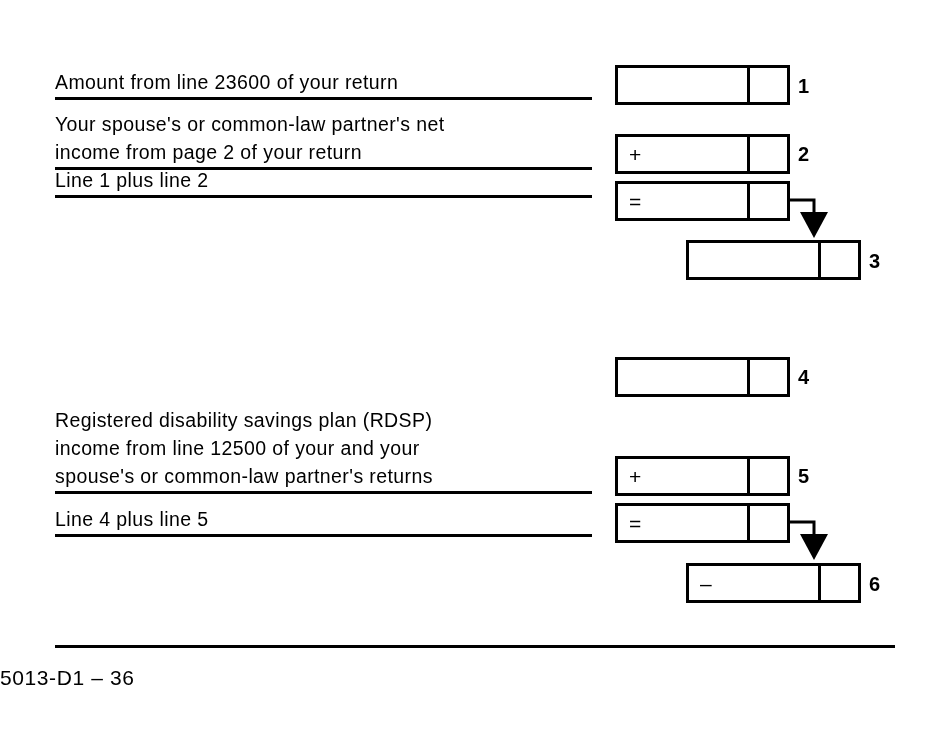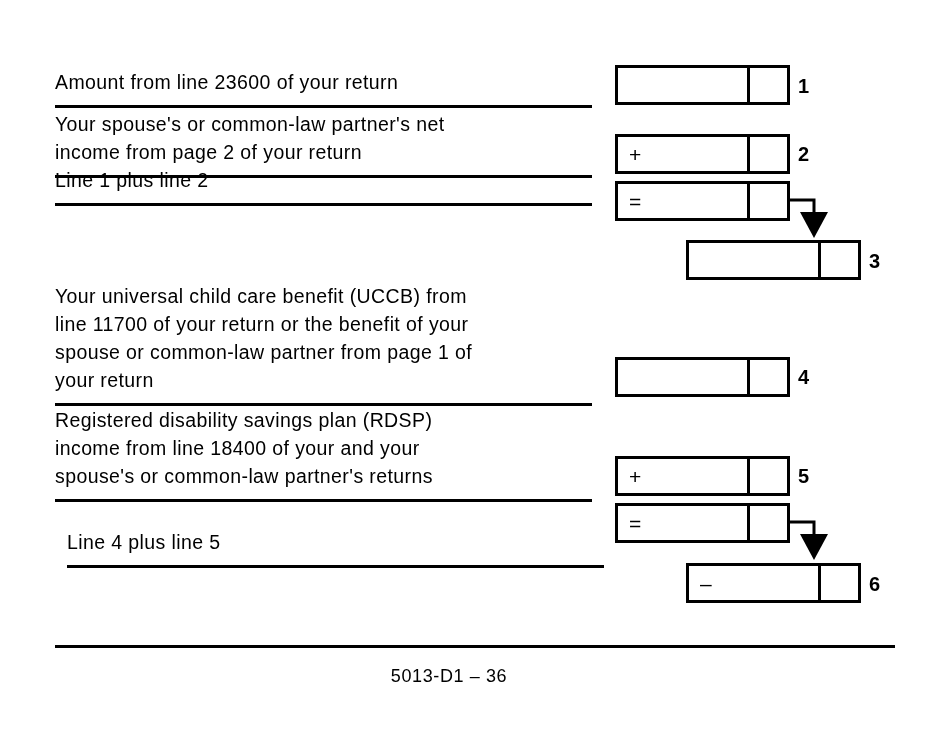--- a/index.html
+++ b/index.html
@@ -22,21 +22,21 @@
     position: absolute;
     left: 55px;
     width: 537px;
     border-bottom: 3px solid #000;
     box-sizing: border-box;
   }
   .label-text {
     font-size: 19.5px;
     line-height: 28px;
     letter-spacing: 0.4px;
-    padding-bottom: 9px;
+    padding-bottom: 1px;
     white-space: pre-line;
   }
 
   
   .amount-box {
     position: absolute;
     height: 40px;
     border: 3px solid #000;
     box-sizing: border-box;
     display: flex;
@@ -85,22 +85,21 @@
     top: 645px;
     width: 840px;
     height: 0;
     border-top: 3px solid #000;
   }
   #footer-text {
     position: absolute;
     left: 0;
     top: 666px;
     width: 898px;
-    text-align: center;
-    font-size: 18px;
+    font-size: 21px;
     letter-spacing: 0.6px;
   }
 </style>
 </head>
 <body>
 
 <div id="page">
 
   <div class="label-row" style="top:68px;">
     <div class="label-text">Amount from line 23600 of your return</div>
@@ -149,52 +148,46 @@
 
   <div class="amount-box" style="left:686px; top:240px; width:175px;">
     <div class="dollars-cell">
       <span class="op-sign"></span>
     </div>
     <div class="cents-cell"></div>
   </div>
 
   <div class="line-number" style="left:869px; top:251px;">3</div>
 
-  <div class="label-row" style="top:282px;">
-    <div class="label-text">Your universal child care benefit (UCCB) from
-line 11700 of your return or the benefit of your
-spouse or common-law partner from page 1 of
-your return</div>
-  </div>
 
   <div class="amount-box" style="left:615px; top:357px; width:175px;">
     <div class="dollars-cell">
       <span class="op-sign"></span>
     </div>
     <div class="cents-cell"></div>
   </div>
 
   <div class="line-number" style="left:798px; top:367px;">4</div>
 
   <div class="label-row" style="top:406px;">
     <div class="label-text">Registered disability savings plan (RDSP)
-income from line 18400 of your and your
+income from line 12500 of your and your
 spouse's or common-law partner's returns</div>
   </div>
 
   <div class="amount-box" style="left:615px; top:456px; width:175px;">
     <div class="dollars-cell">
       <span class="op-sign">+</span>
     </div>
     <div class="cents-cell"></div>
   </div>
 
   <div class="line-number" style="left:798px; top:466px;">5</div>
 
-  <div class="label-row" style="top:528px;margin-left:12px;">
+  <div class="label-row" style="top:505px;">
     <div class="label-text">Line 4 plus line 5</div>
   </div>
 
   <div class="amount-box" style="left:615px; top:503px; width:175px;">
     <div class="dollars-cell">
       <span class="op-sign">=</span>
     </div>
     <div class="cents-cell"></div>
   </div>
 

